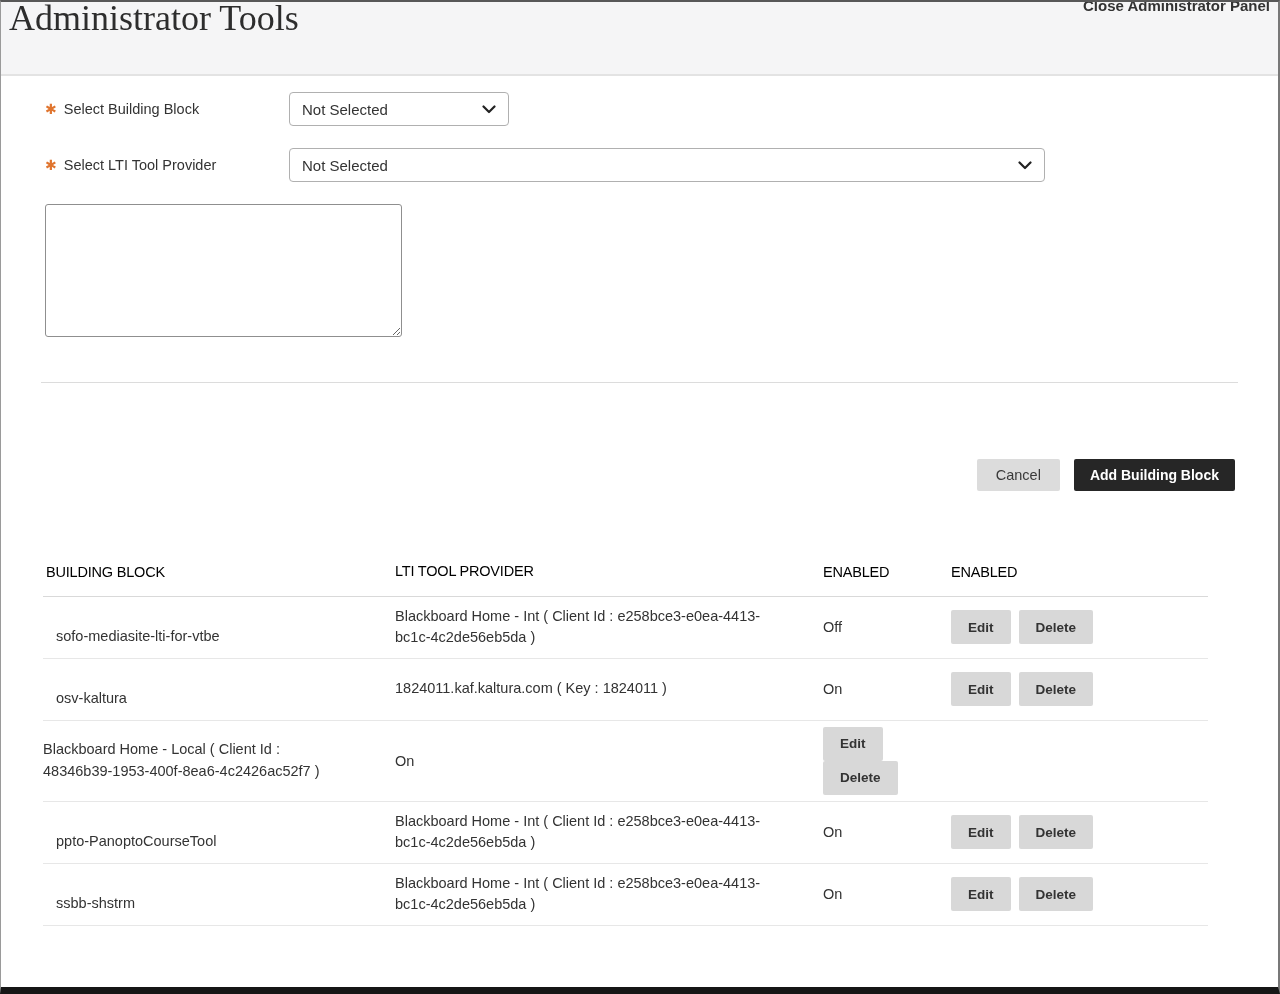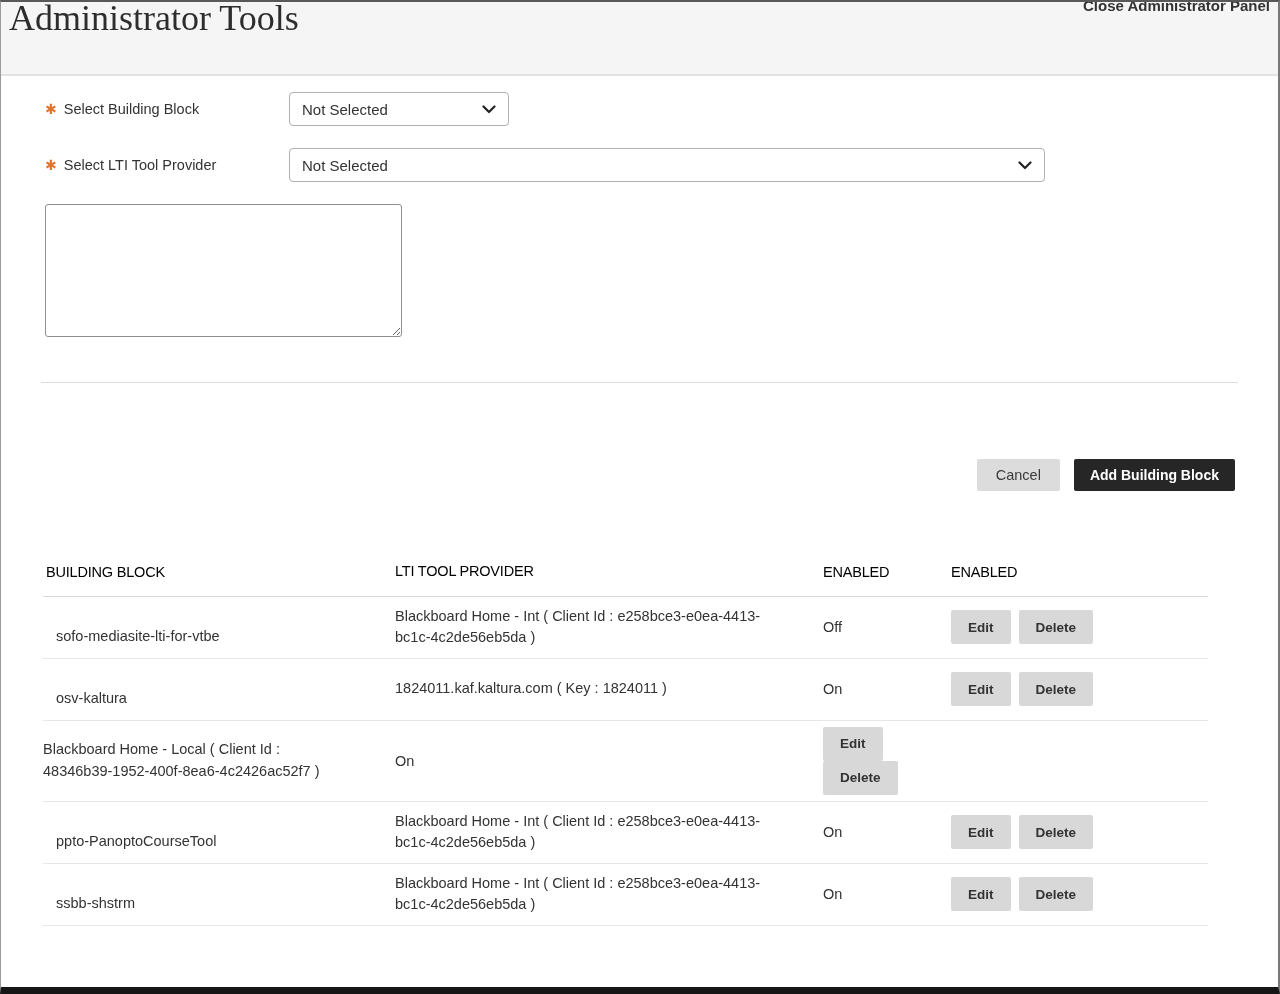--- a/index.html
+++ b/index.html
@@ -156,21 +156,21 @@
     <div class="c1">osv-kaltura</div>
     <div class="c2">1824011.kaf.kaltura.com ( Key : 1824011 )</div>
     <div class="c3">On</div>
     <div class="c4">
       <button class="btn-sm">Edit</button>
       <button class="btn-sm">Delete</button>
     </div>
   </div>
 
   <div class="grid-row trow">
-    <div class="c2">Blackboard Home - Local ( Client Id : 48346b39-1952-400f-8ea6-4c2426ac52f7 )</div>
+    <div class="c2">Blackboard Home - Local ( Client Id : 48346b39-1953-400f-8ea6-4c2426ac52f7 )</div>
     <div class="c3">On</div>
     <div class="c4">
       <button class="btn-sm">Edit</button>
       <button class="btn-sm">Delete</button>
     </div>
   </div>
 
   <div class="grid-row trow">
     <div class="c1">ppto-PanoptoCourseTool</div>
     <div class="c2">Blackboard Home - Int ( Client Id : e258bce3-e0ea-4413-bc1c-4c2de56eb5da )</div>

